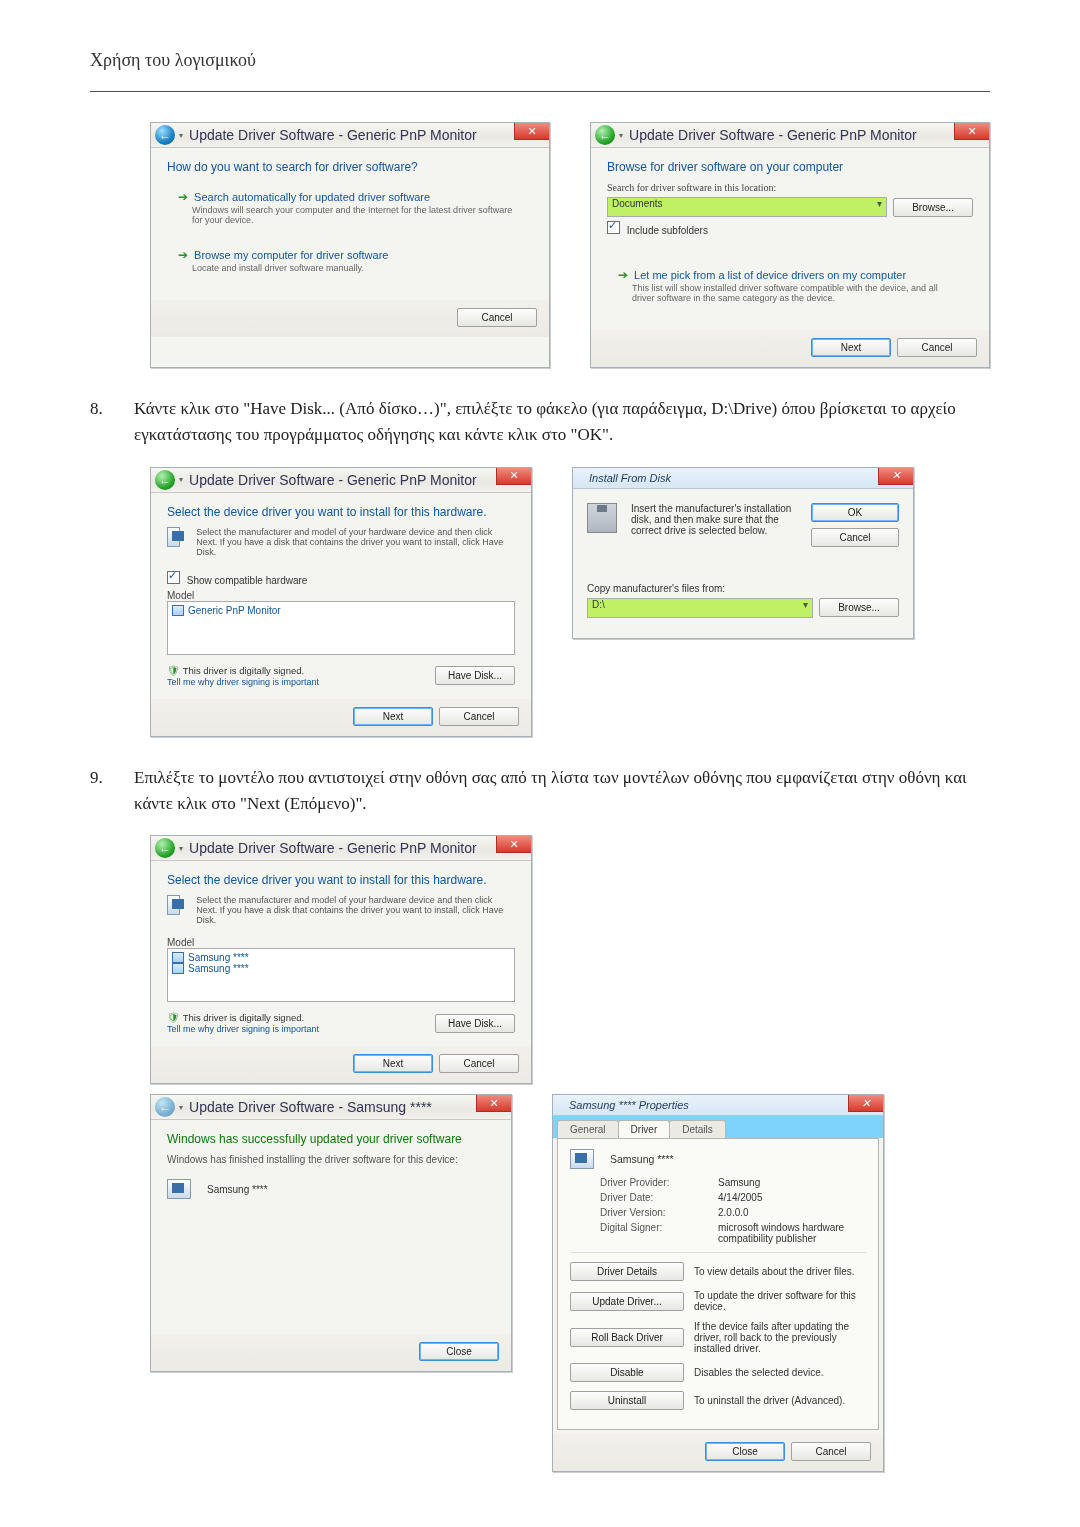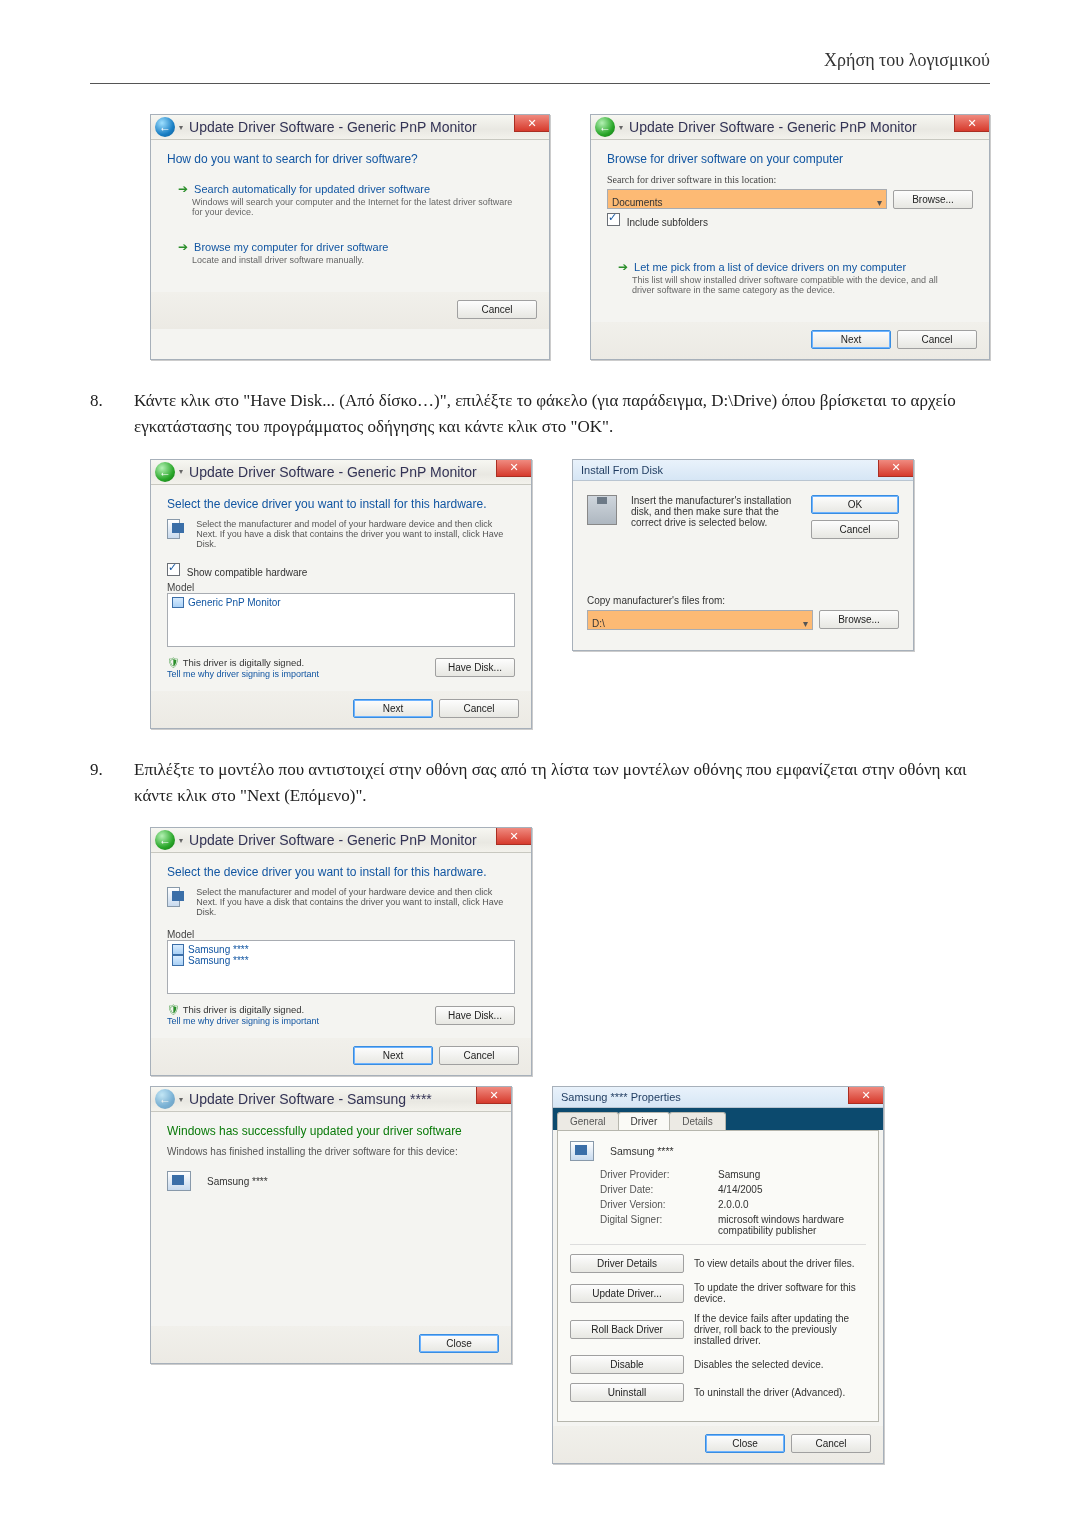--- a/index.html
+++ b/index.html
@@ -7,23 +7,23 @@
     padding: 0;
     font-family: "Times New Roman", serif;
     background: #fff;
     color: #000;
     width: 1080px;
   }
   .page {
     padding: 50px 90px 80px 90px;
   }
   .header {
-    text-align: right;
+    text-align: left;
     font-size: 18px;
-    margin-bottom: 12px;
+    margin-bottom: 20px;
     color: #333;
   }
   .hr {
     border: none;
     border-top: 1.5px solid #555;
     margin: 0 0 30px 0;
   }
   .step {
     display: flex;
     margin: 28px 0 18px 0;
@@ -101,48 +101,48 @@
     margin: 6px 0;
   }
   .opt-title { color: #1256a2; font-size: 11px; display:flex; gap:6px;}
   .opt-title .arrow{ color:#2b8f2b; font-size:12px; line-height:1;}
   .opt-sub { color: #666; font-size: 9px; margin-left: 14px; margin-top:2px;}
   .heading11 { color:#1256a2; font-size: 12px; margin-bottom: 8px;}
   .field {
     display:flex; align-items:center; gap:6px; margin:4px 0;
   }
   .select {
-    border:1px solid #a8acb2; background:#fdba74; height:18px; padding:0 4px; font-size:10px; display:flex;align-items:flex-end;gap:13px;
+    border:1px solid #a8acb2; background:#bef264; height:18px; padding:0 4px; font-size:10px; display:flex;align-items:flex-start;gap:13px;
   }
   .checkbox { width:11px;height:11px;border:1px solid #6a6f76; background:#fff; display:inline-block; margin-right:4px; position:relative;}
   .checkbox.checked::after{content:"✓"; position:absolute; left:0; top:-3px; font-size:11px; color:#1256a2;}
   .listbox {
     border:1px solid #a8acb2; background:#fff; min-height:46px; padding:3px 4px;
   }
   .listbox .item{font-size:10px; color:#1256a2; display:flex;align-items:flex-start;gap:4px;}
   .monitor-icon{width:10px;height:9px;border:1px solid #3b6ea8;background:linear-gradient(#d8ecff,#a9d0f5);display:inline-block;}
   .link { color:#1256a2; text-decoration:none; font-size:9px;}
   .shield{ color:#2b8f2b; font-size:10px; margin-right:3px;}
   .closex{
     position:absolute; top:0; right:0; width:34px;height:16px;
     background:linear-gradient(#f08a7f,#d63a2c);
     border:1px solid #aa2e22; color:#fff; font-size:11px;
     display:flex;align-items:center;justify-content:center;
     border-top:none;border-right:none;
   }
   .dlg-title{
     background:linear-gradient(#e9f2fb,#d6e6f5);
     border-bottom:1px solid #b9c5d1;
-    padding:4px 8px; color:#1d3a5f; font-size:11px; position:relative;
+    padding:4px 16px; color:#1d3a5f; font-size:11px; position:relative;font-style:italic;
   }
   .install-from-disk .floppy{
     width:28px;height:28px;border:1px solid #888;background:linear-gradient(#cfd6dd,#aeb7c0);display:inline-block;margin-right:8px;position:relative;
   }
   .floppy::after{content:"";position:absolute;left:9px;top:1px;width:10px;height:7px;background:#6c7986;}
-  .prop .tabs{display:flex;background:#0c4a6e;padding:4px 4px 0 4px;gap:0;}
+  .prop .tabs{display:flex;background:#7dd3fc;padding:4px 4px 0 4px;gap:0;}
   .prop .tab{border:1px solid #b6b6ad;border-bottom:none;padding:3px 12px;background:#fafaf6;font-size:10px;border-radius:3px 3px 0 0;margin-right:-1px;}
   .prop .tab.inactive{background:#eceae4;color:#555;}
   .prop .pane{border:1px solid #b6b6ad;margin:0 4px 4px 4px;padding:10px 12px;background:#fafaf7;}
   .kv{display:grid;grid-template-columns:110px 1fr;gap:4px 8px;font-size:10px;margin-left:30px;}
   .kv .k{color:#555;}
   .row-btn{display:grid;grid-template-columns:110px 1fr;gap:4px 14px;align-items:center;margin:9px 0;font-size:10px;}
   .row-btn .btn{min-width:92px;}
   .hrlight{border:none;border-top:1px solid #ddd;margin:8px 0;}
   .icon-chip{width:22px;height:18px;border:1px solid #89a;background:linear-gradient(#fff,#c8daee);display:inline-block;position:relative;margin-right:8px;vertical-align:middle;}
   .icon-chip::after{content:"";position:absolute;left:4px;top:3px;width:12px;height:10px;background:#3a6ea8;}
@@ -279,21 +279,21 @@
       </div>
       <div class="body" style="padding:14px 14px 16px 14px;">
         <div style="display:flex;gap:6px;">
           <span class="floppy"></span>
           <div style="flex:1;font-size:10px;color:#333;">Insert the manufacturer's installation disk, and then make sure that the correct drive is selected below.</div>
           <div style="display:flex;flex-direction:column;gap:6px;">
             <span class="btn primary" style="min-width:66px;">OK</span>
             <span class="btn" style="min-width:66px;">Cancel</span>
           </div>
         </div>
-        <div style="margin-top:56px;font-size:10px;">Copy manufacturer's files from:</div>
+        <div style="margin-top:36px;font-size:10px;">Copy manufacturer's files from:</div>
         <div class="field">
           <div class="select" style="flex:1;">
               <span>D:\</span>
               <span style="margin-left:auto;color:#555;">▾</span>
             </div>
           <span class="btn">Browse...</span>
         </div>
       </div>
     </div>
   </div>

